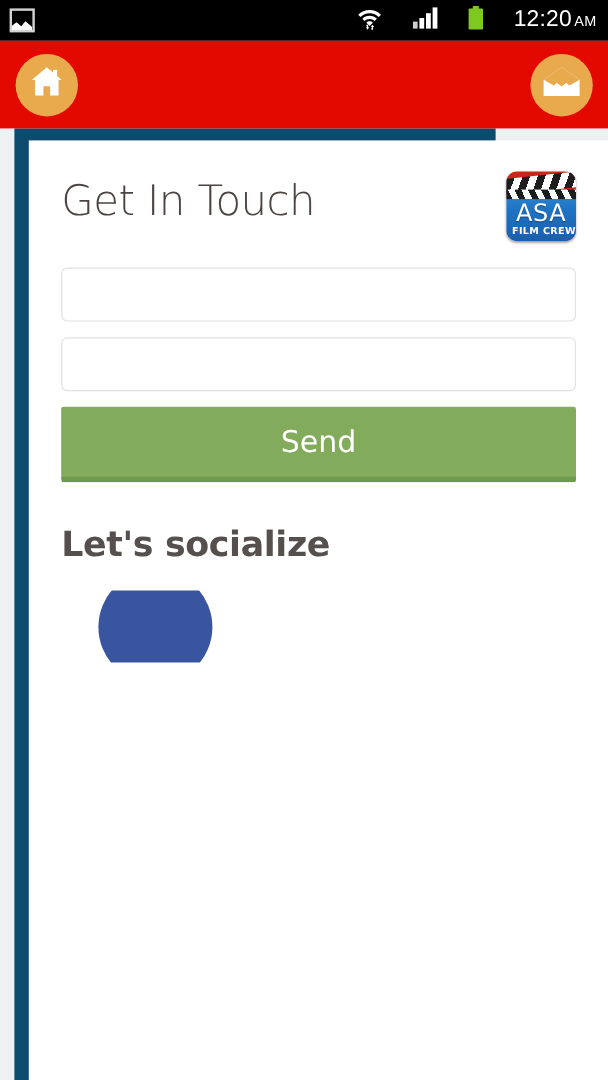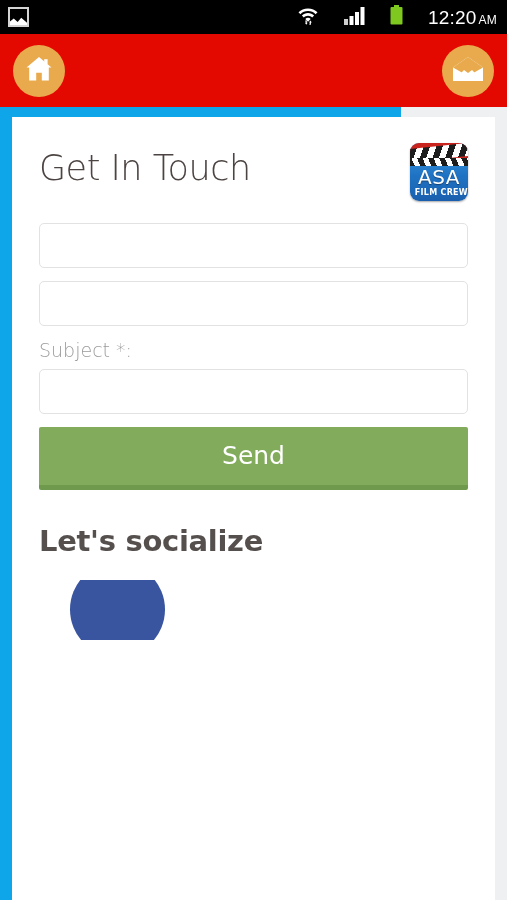--- a/index.html
+++ b/index.html
@@ -22,21 +22,21 @@
     height: 34px;
     background: #000000;
     display: flex;
     align-items: center;
     padding: 0 10px 0 8px;
   }
   .statusbar-left { display: flex; align-items: center; }
   .statusbar-right {
     margin-left: auto;
     display: flex;
-    align-items: flex-end;
+    align-items: center;
     gap: 25px;
   }
   .gallery-icon {
     width: 21px; height: 20px;
     border: 2px solid #d4d4d4;
     position: relative;
     overflow: hidden;
     background: #000;
   }
   .gallery-icon::after {
@@ -71,22 +71,23 @@
     background: #e8aa4d;
     display: flex;
     align-items: center;
     justify-content: center;
   }
 
   
   .page {
     width: 401px;
     height: 793px;
-    background: #0ea5e9;
+    background: #0c4a6e;
     padding: 10px 12px 0 12px;
+    margin-left: 12px;
   }
   .card {
     background: #ffffff;
     width: 483px;
     min-height: 783px;
     padding: 26px 27px 0 27px;
   }
 
   .card-head {
     display: flex;
@@ -312,24 +313,20 @@
 
 
     <div class="field">
       <input class="text-input" type="text" placeholder="" style="">
     </div>
 
     <div class="field">
       <input class="text-input" type="text" placeholder="" style="">
     </div>
 
-    <div class="field">
-      <div class="field-label">Subject *:</div>
-      <input class="text-input" type="text" placeholder="" style="">
-    </div>
 
 
     <button class="send-btn">Send</button>
 
     <div class="socialize-title">Let's socialize</div>
 
     <div class="social-row">
       <span class="social-circle"></span>
 
     </div>

